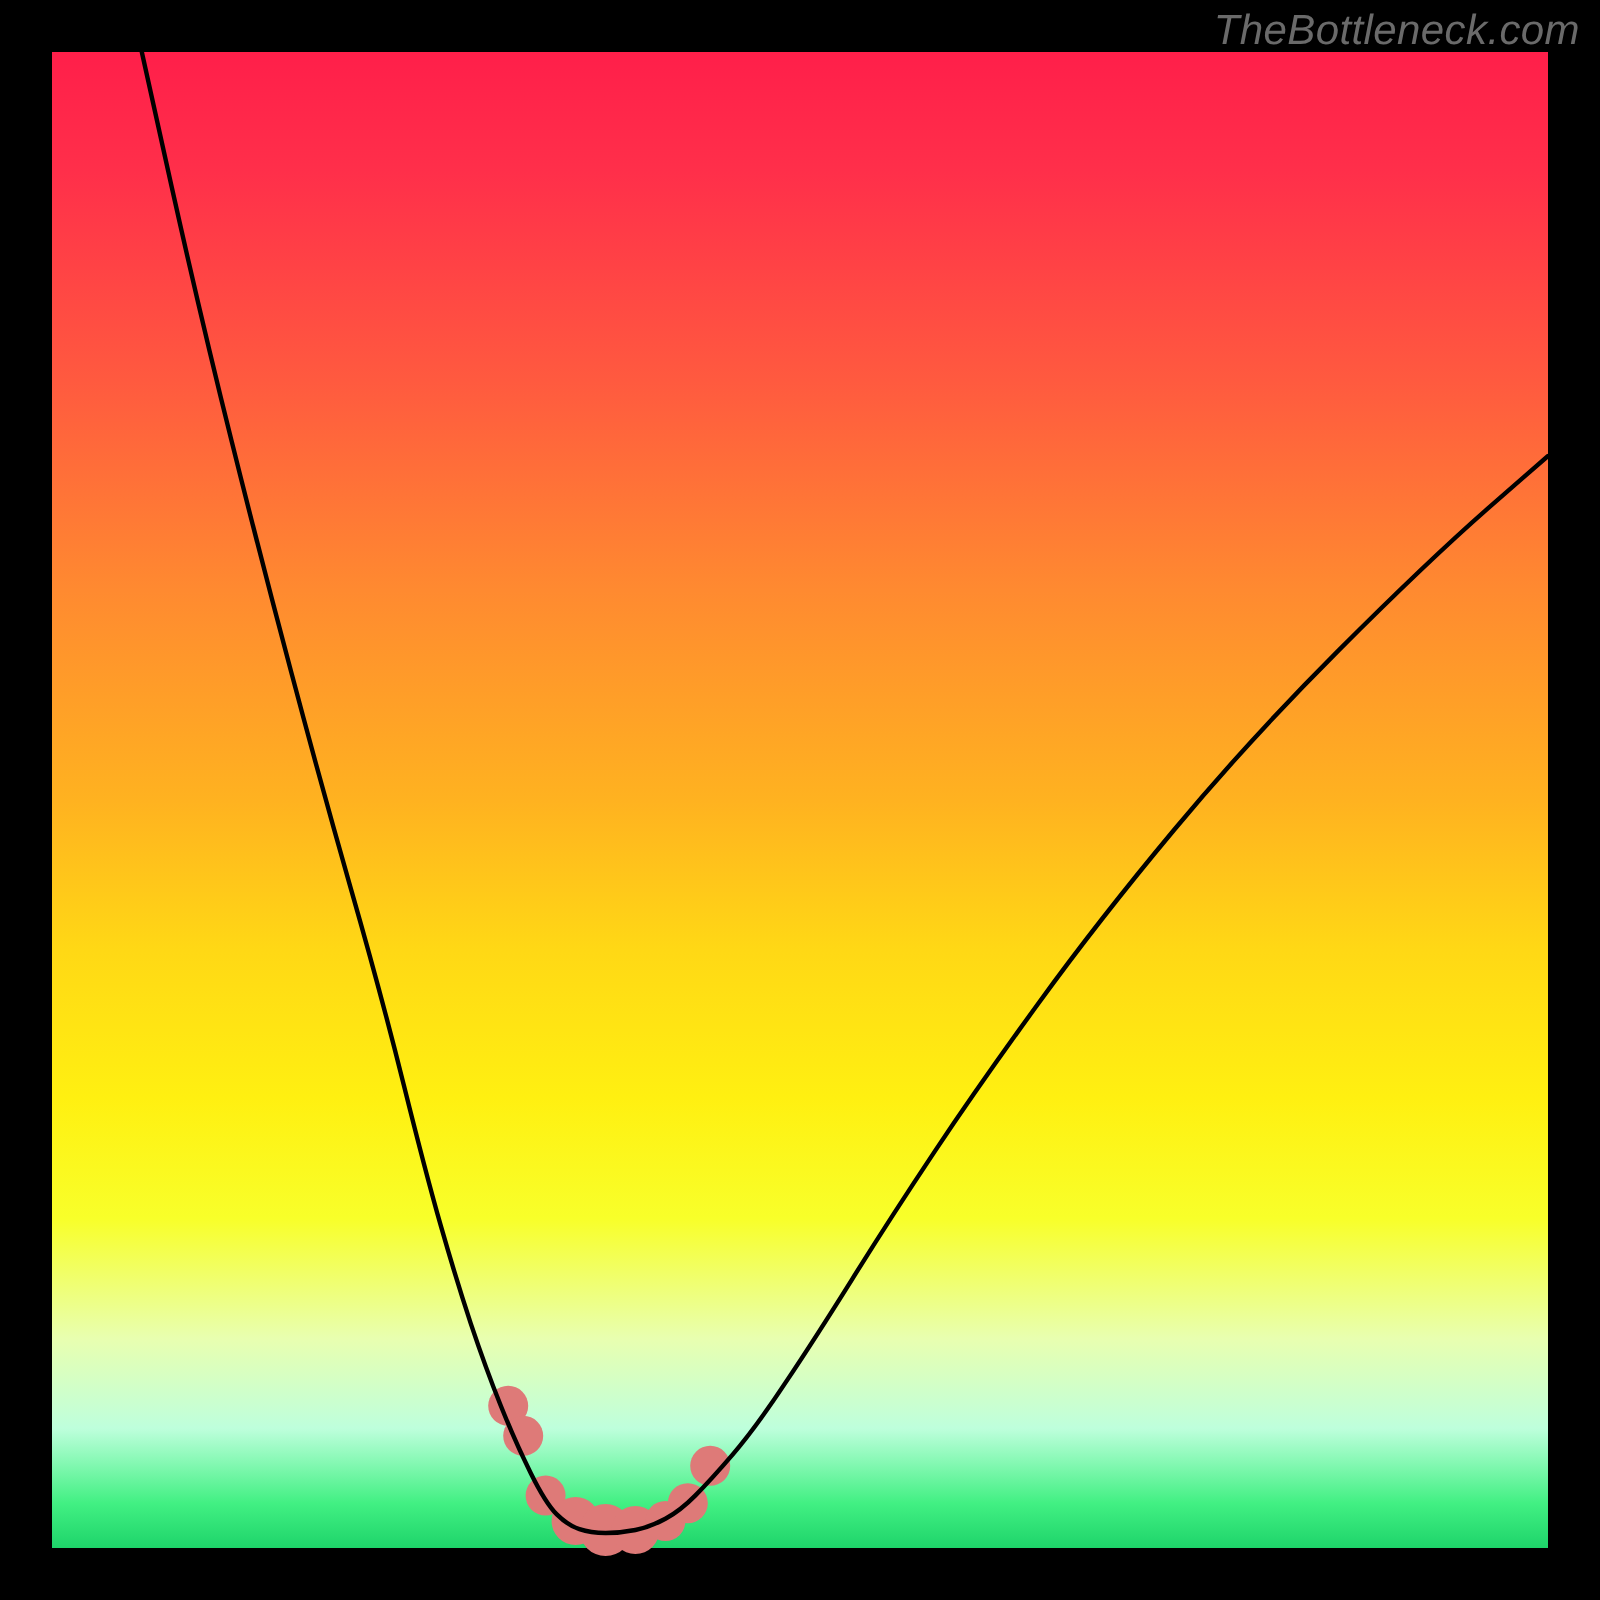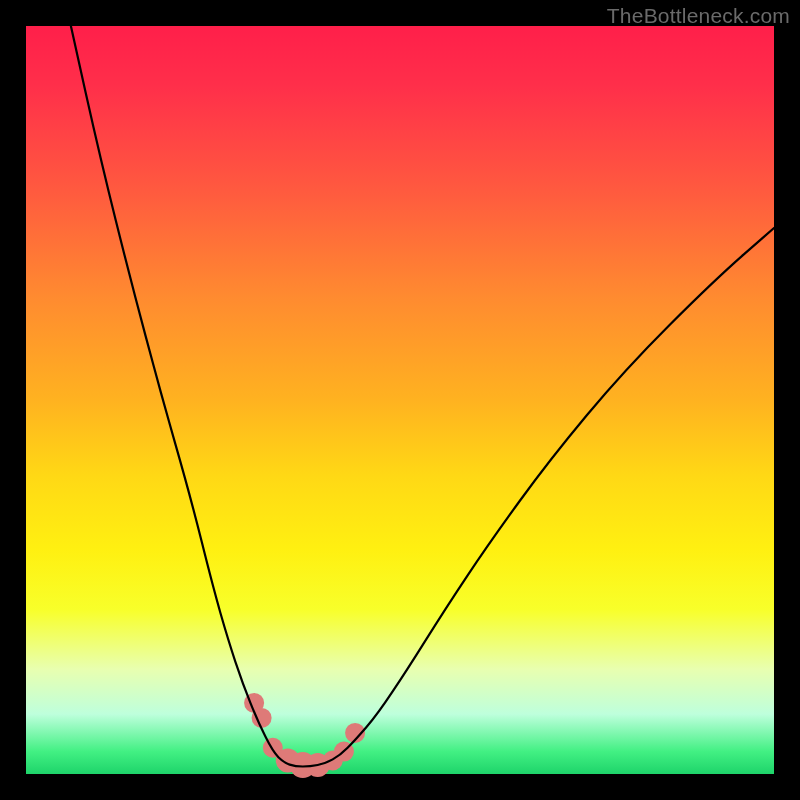--- a/index.html
+++ b/index.html
@@ -43,20 +43,21 @@
   }
   .watermark {
     position: absolute;
     top: 4px;
     right: 10px;
     color: #6a6a6a;
     font-size: 21px;
     font-weight: 500;
     letter-spacing: 0.2px;
     user-select: none;
+    font-style: italic;
   }
   svg.curve {
     position: absolute;
     top: 0;
     left: 0;
     width: 748px;
     height: 748px;
     overflow: visible;
   }
 </style>

